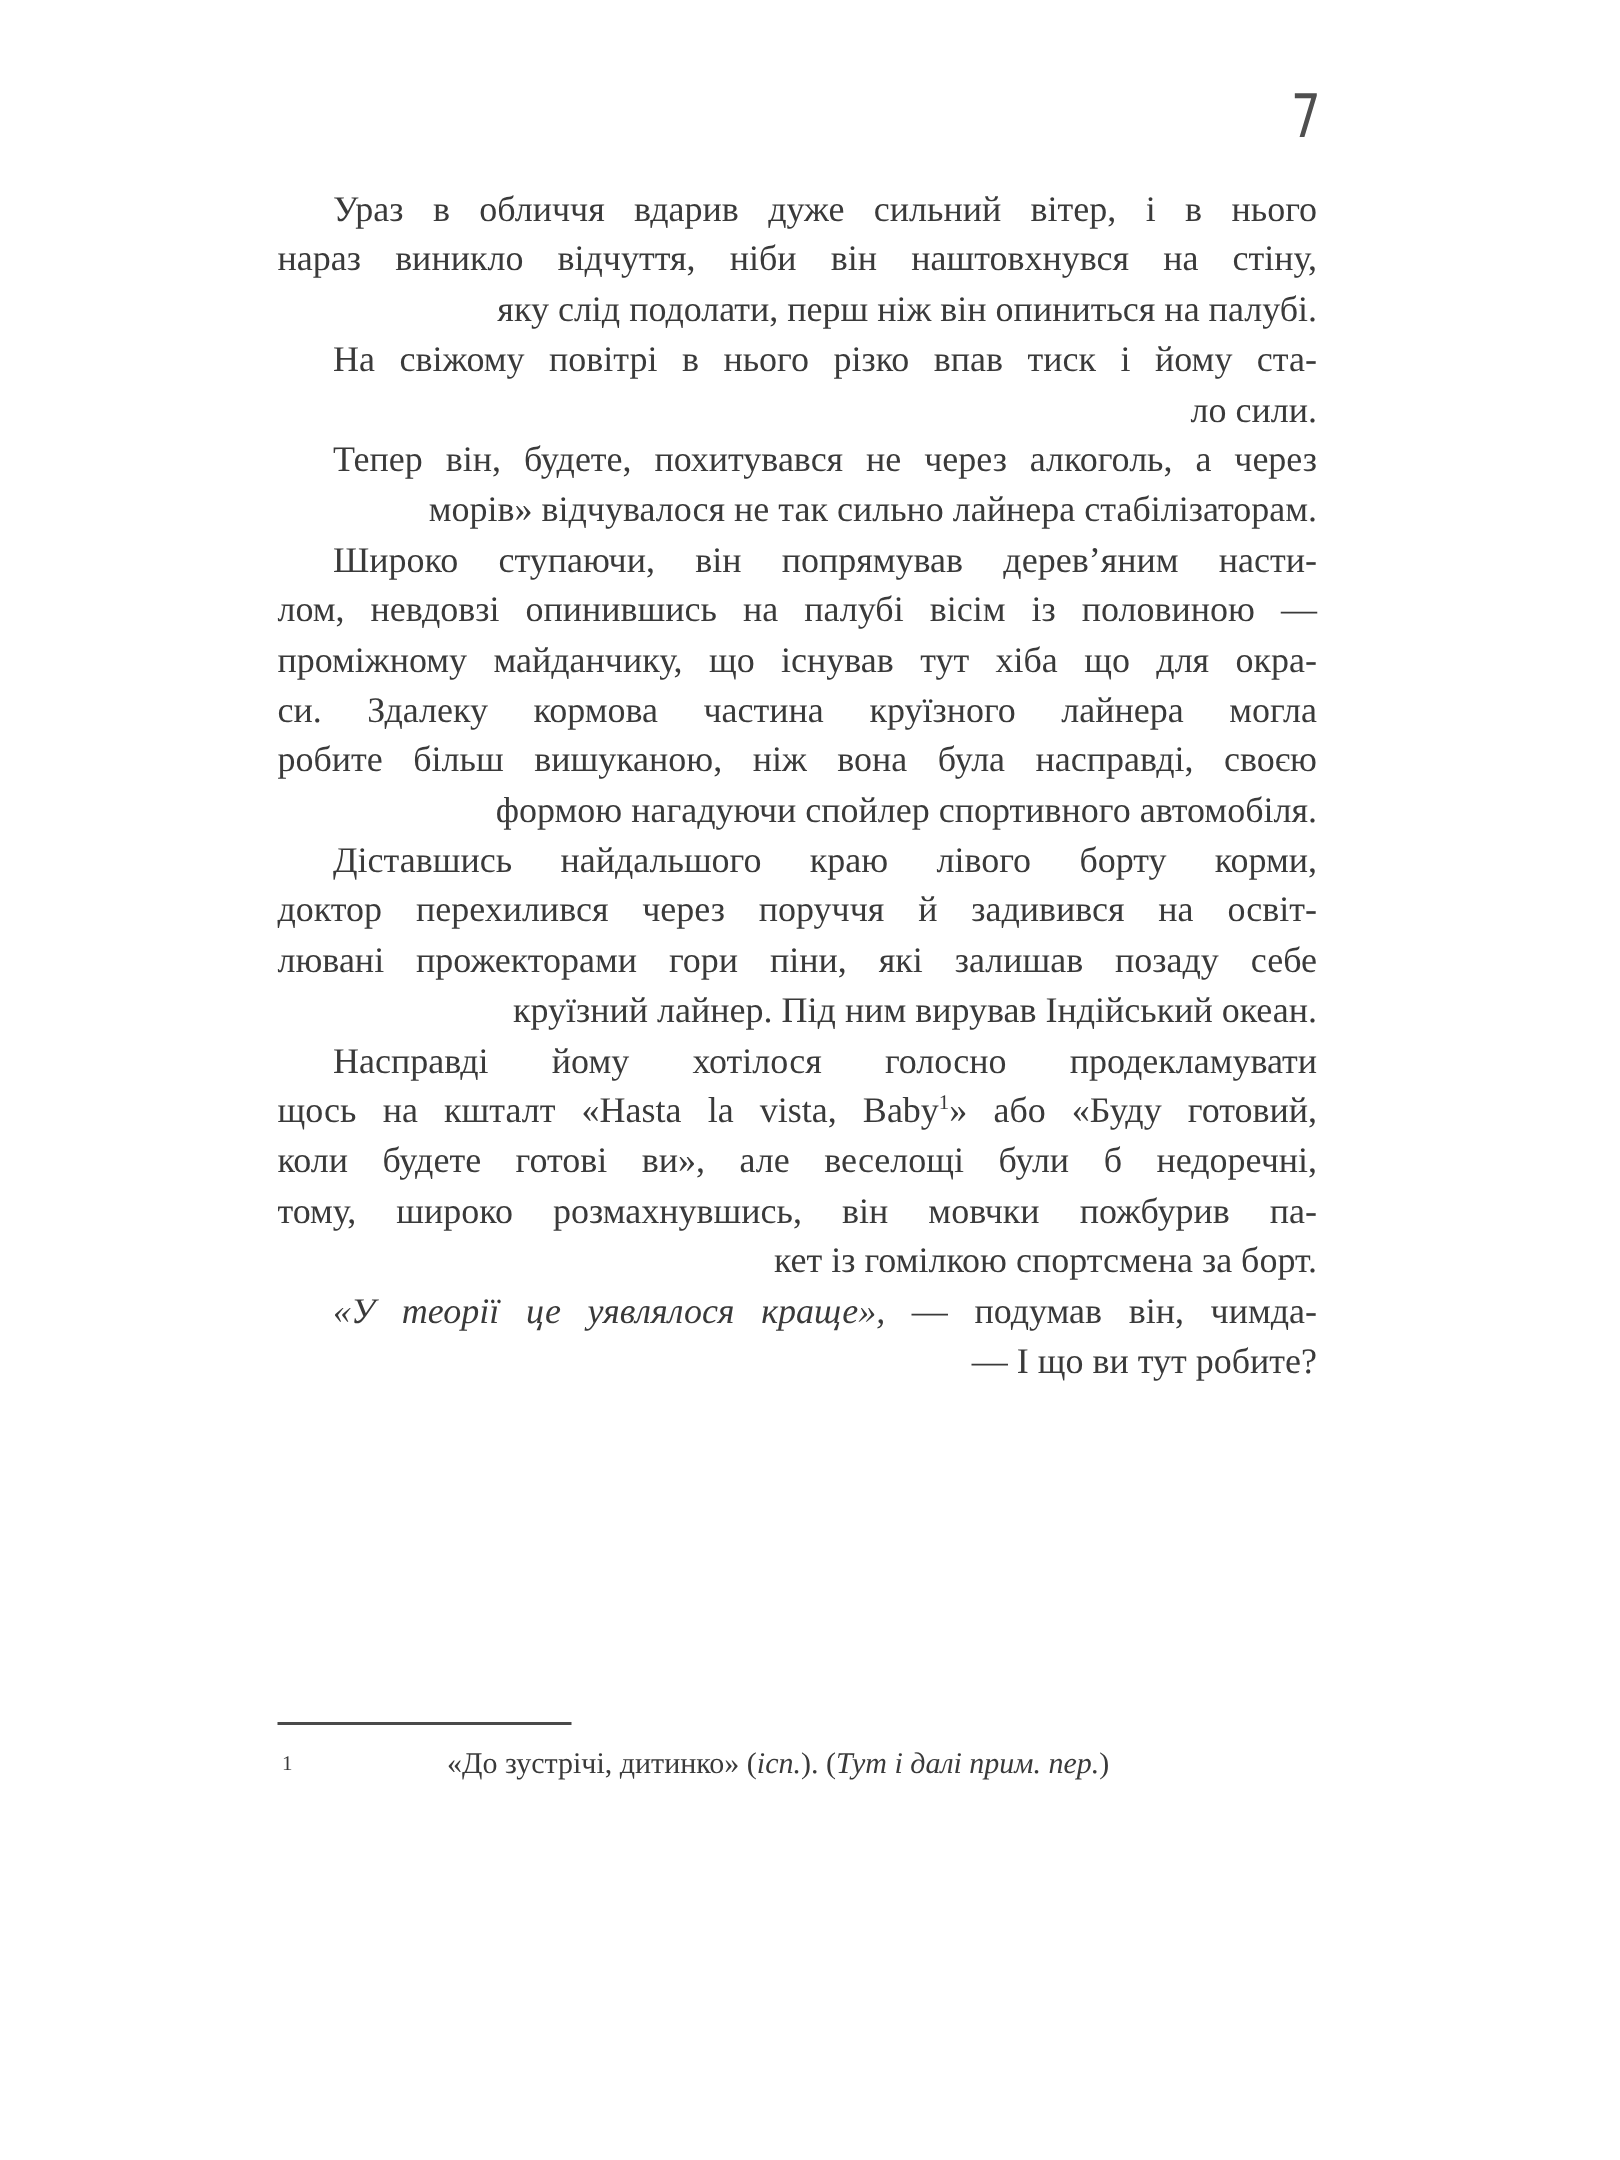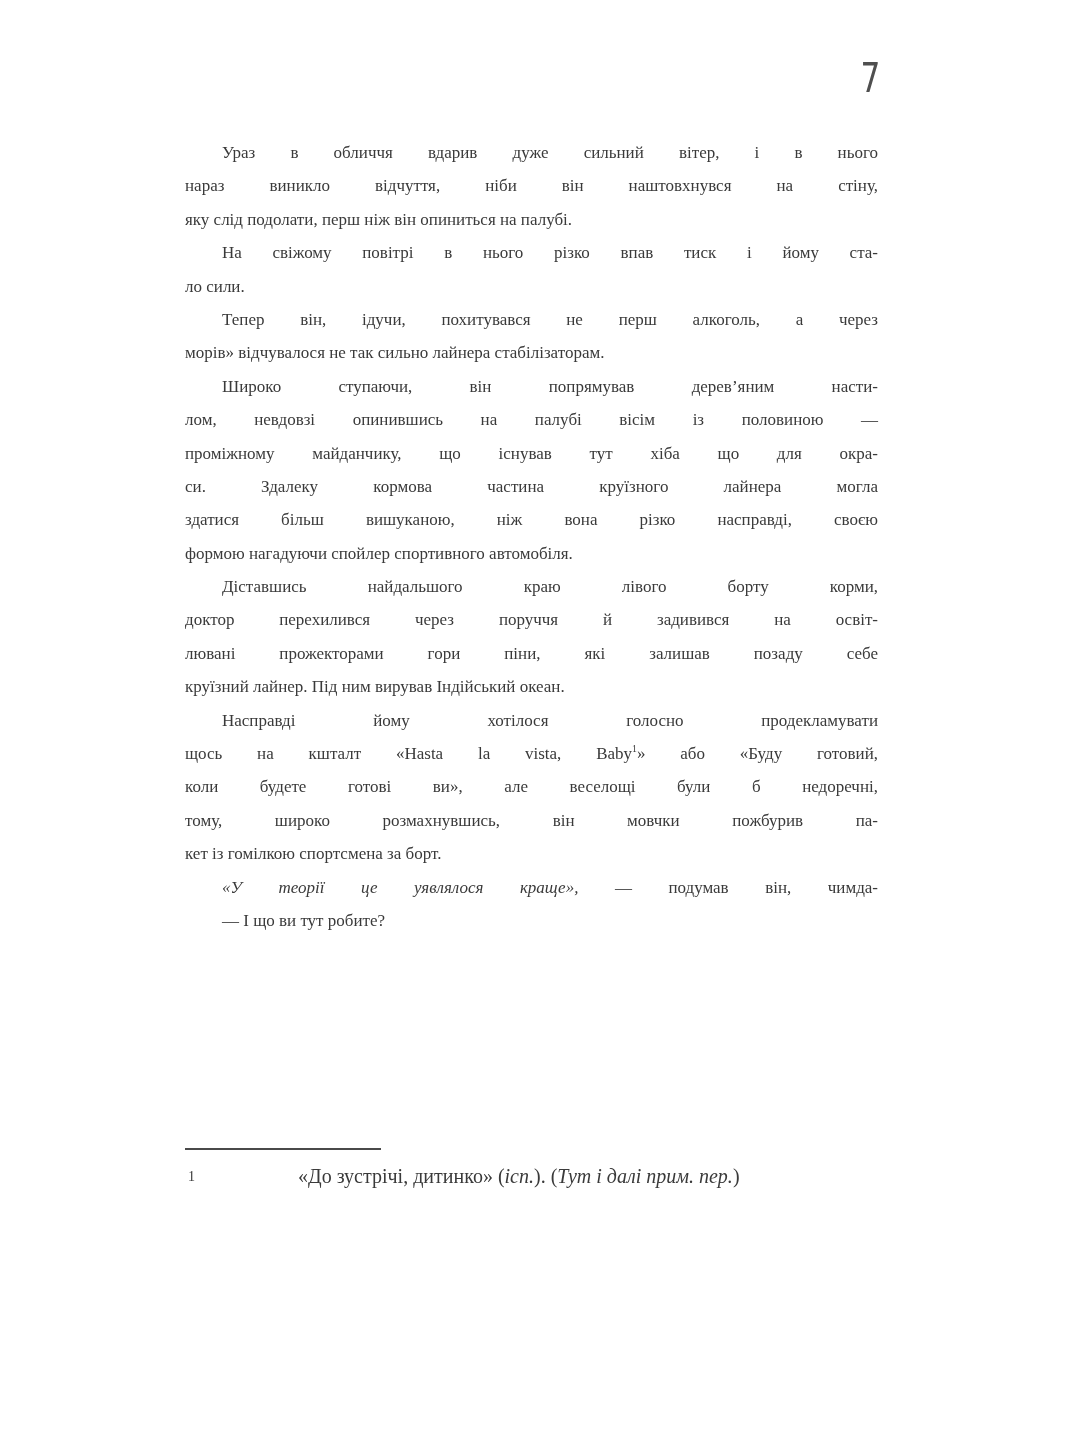--- a/index.html
+++ b/index.html
@@ -21,34 +21,34 @@
     font-size: 40px;
     font-weight: 400;
     color: #4f4f4f;
     transform: scaleX(0.78);
     transform-origin: right center;
     line-height: 1;
   }
   .text-block {
     position: absolute;
     left: 185px;
-    top: 136px;
+    top: 124px;
     width: 693px;
-    font-size: 17px;
+    font-size: 24px;
   }
   .line {
     line-height: 33.4px;
     height: 33.4px;
     white-space: nowrap;
     text-align: justify;
     text-align-last: justify;
     overflow: visible;
   }
   .line.last {
-    text-align: left;
+    text-align: right;
     text-align-last: auto;
   }
   .line.indent { text-indent: 37px; }
   .it { font-style: italic; }
   .sup {
     font-size: 0.58em;
     vertical-align: super;
     line-height: 0;
   }
   .footnote {
@@ -88,29 +88,29 @@
       <div class="para">
         <div class="line indent"><span>Ураз в обличчя вдарив дуже сильний вітер, і в нього</span></div>
         <div class="line"><span>нараз виникло відчуття, ніби він наштовхнувся на стіну,</span></div>
         <div class="line last"><span>яку слід подолати, перш ніж він опиниться на палубі.</span></div>
       </div>
       <div class="para">
         <div class="line indent"><span>На свіжому повітрі в нього різко впав тиск і йому ста-</span></div>
         <div class="line last"><span>ло сили.</span></div>
       </div>
       <div class="para">
-        <div class="line indent"><span>Тепер він, ідучи, похитувався не перш алкоголь, а через</span></div>
+        <div class="line indent"><span>Тепер він, будете, похитувався не через алкоголь, а через</span></div>
         <div class="line last"><span>морів» відчувалося не так сильно лайнера стабілізаторам.</span></div>
       </div>
       <div class="para">
         <div class="line indent"><span>Широко ступаючи, він попрямував дерев’яним насти-</span></div>
         <div class="line"><span>лом, невдовзі опинившись на палубі вісім із половиною —</span></div>
         <div class="line"><span>проміжному майданчику, що існував тут хіба що для окра-</span></div>
         <div class="line"><span>си. Здалеку кормова частина круїзного лайнера могла</span></div>
-        <div class="line"><span>здатися більш вишуканою, ніж вона різко насправді, своєю</span></div>
+        <div class="line"><span>робите більш вишуканою, ніж вона була насправді, своєю</span></div>
         <div class="line last"><span>формою нагадуючи спойлер спортивного автомобіля.</span></div>
       </div>
       <div class="para">
         <div class="line indent"><span>Діставшись найдальшого краю лівого борту корми,</span></div>
         <div class="line"><span>доктор перехилився через поруччя й задивився на освіт-</span></div>
         <div class="line"><span>лювані прожекторами гори піни, які залишав позаду себе</span></div>
         <div class="line last"><span>круїзний лайнер. Під ним вирував Індійський океан.</span></div>
       </div>
       <div class="para">
         <div class="line indent"><span>Насправді йому хотілося голосно продекламувати</span></div>

